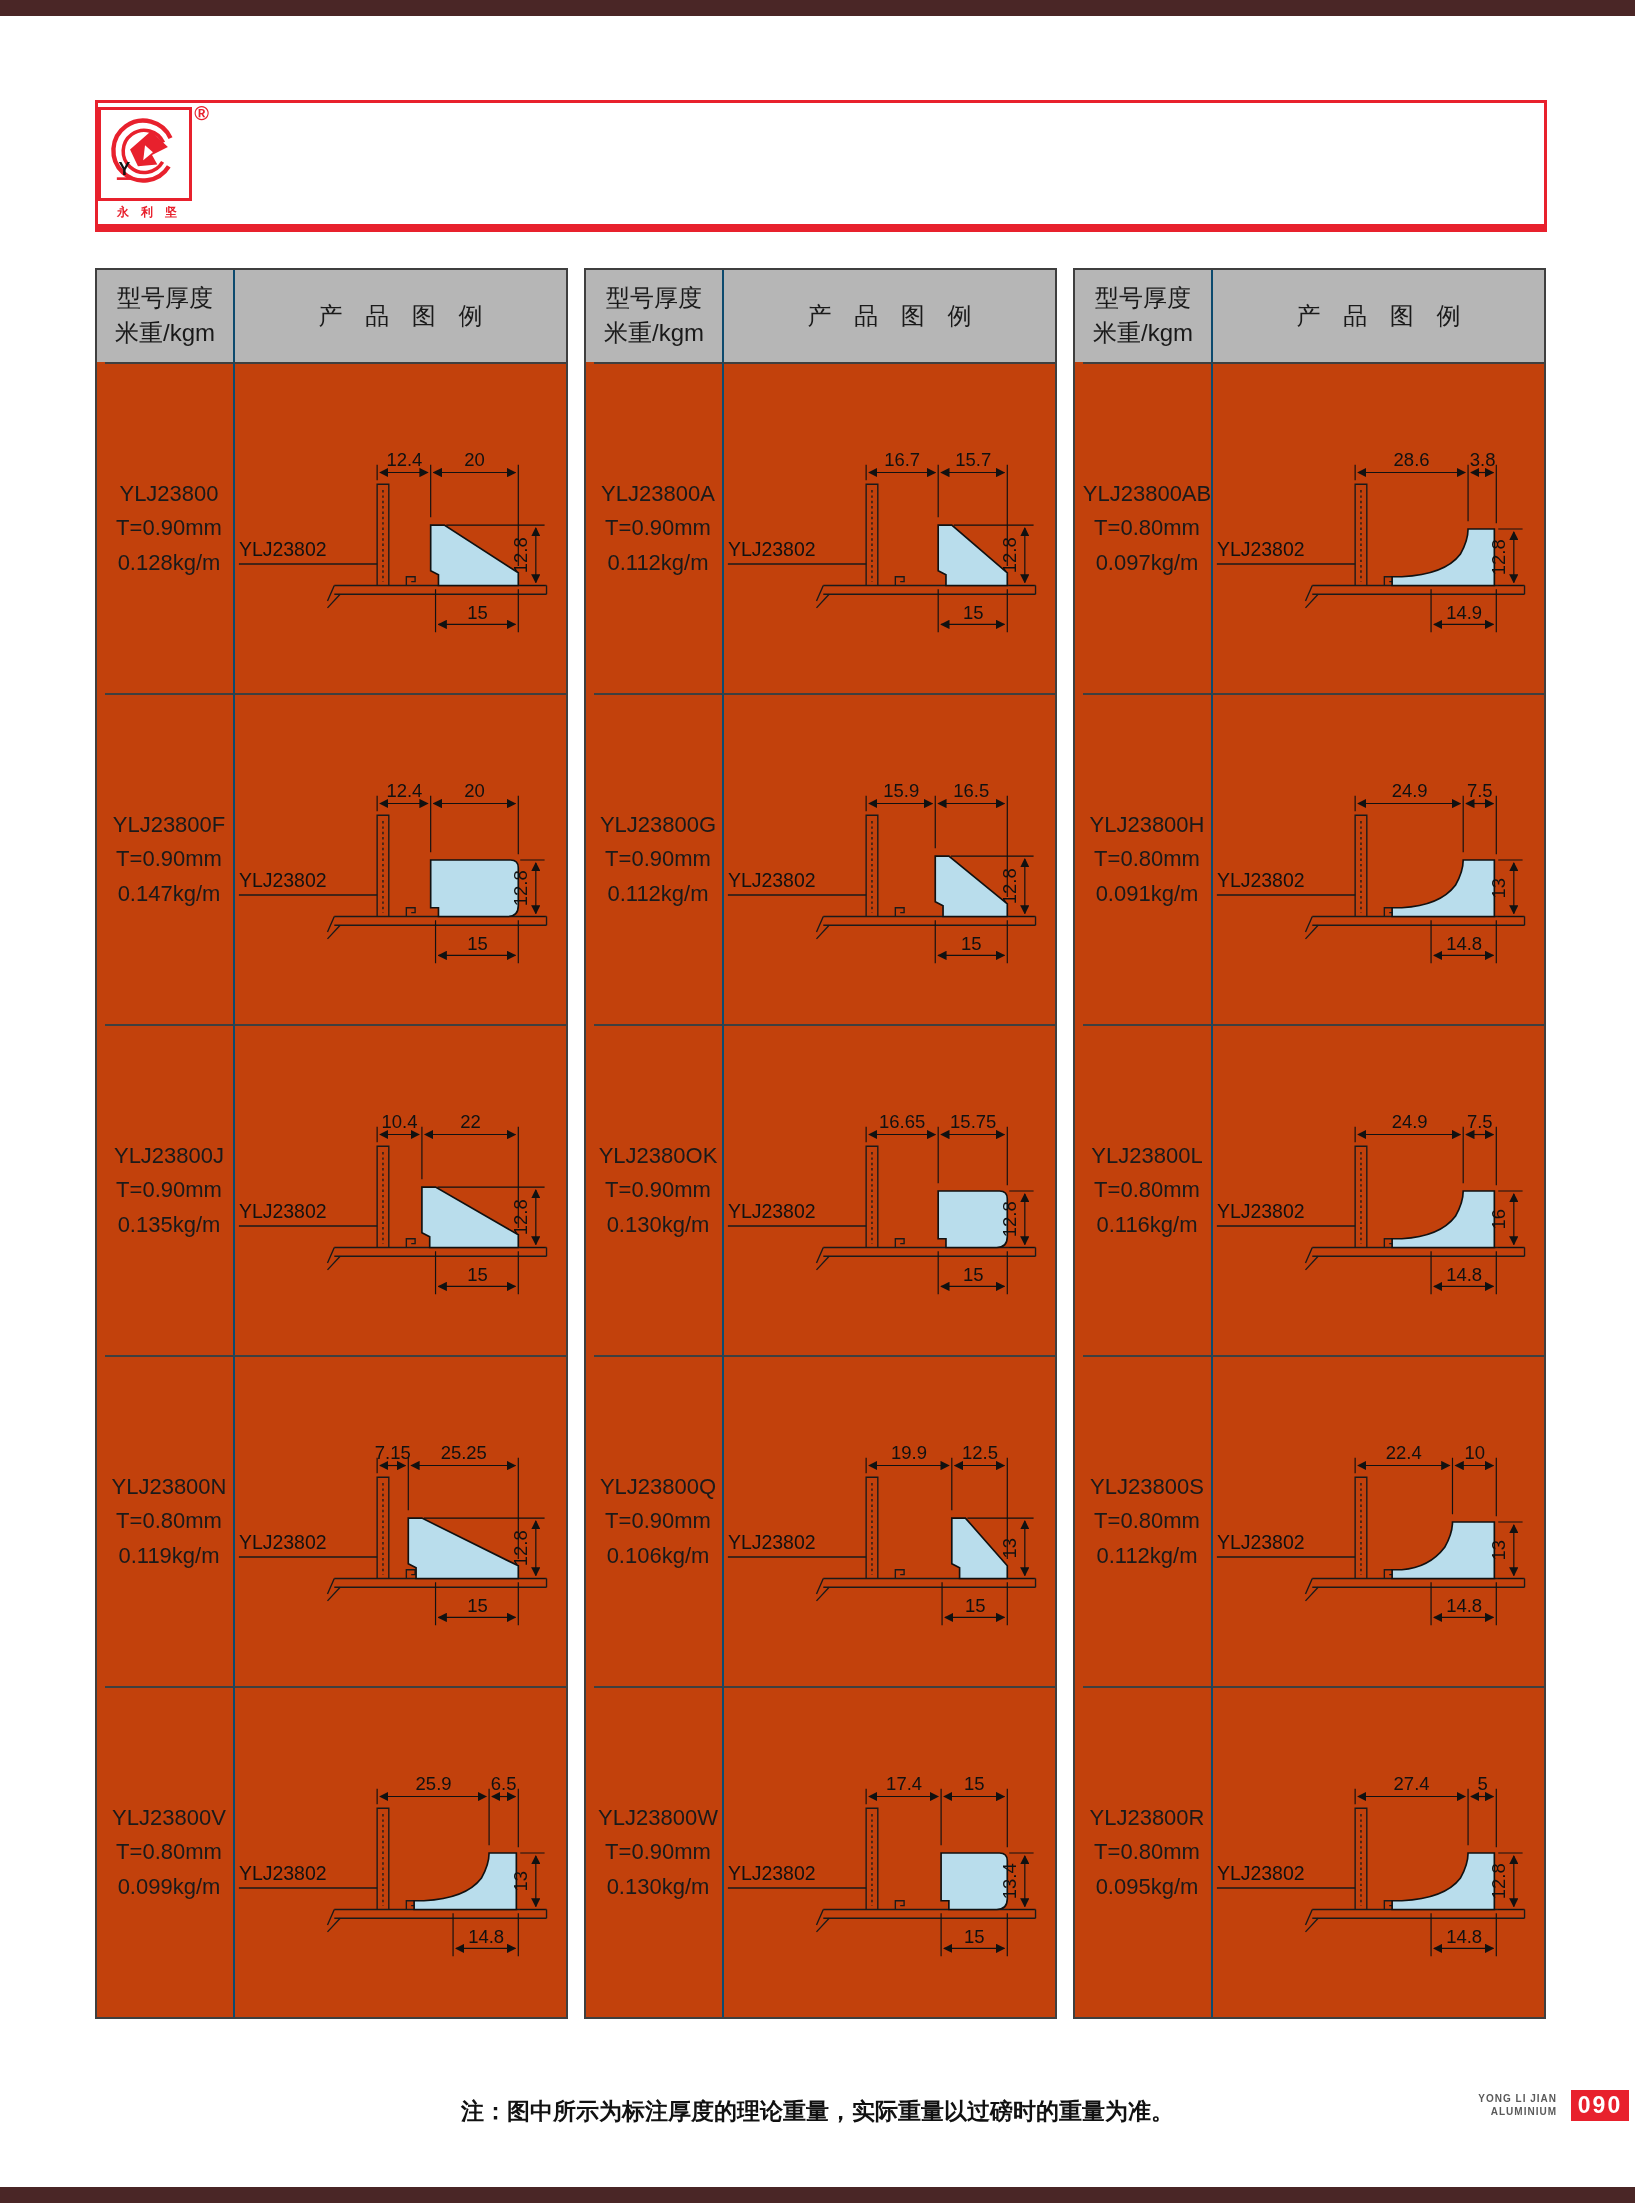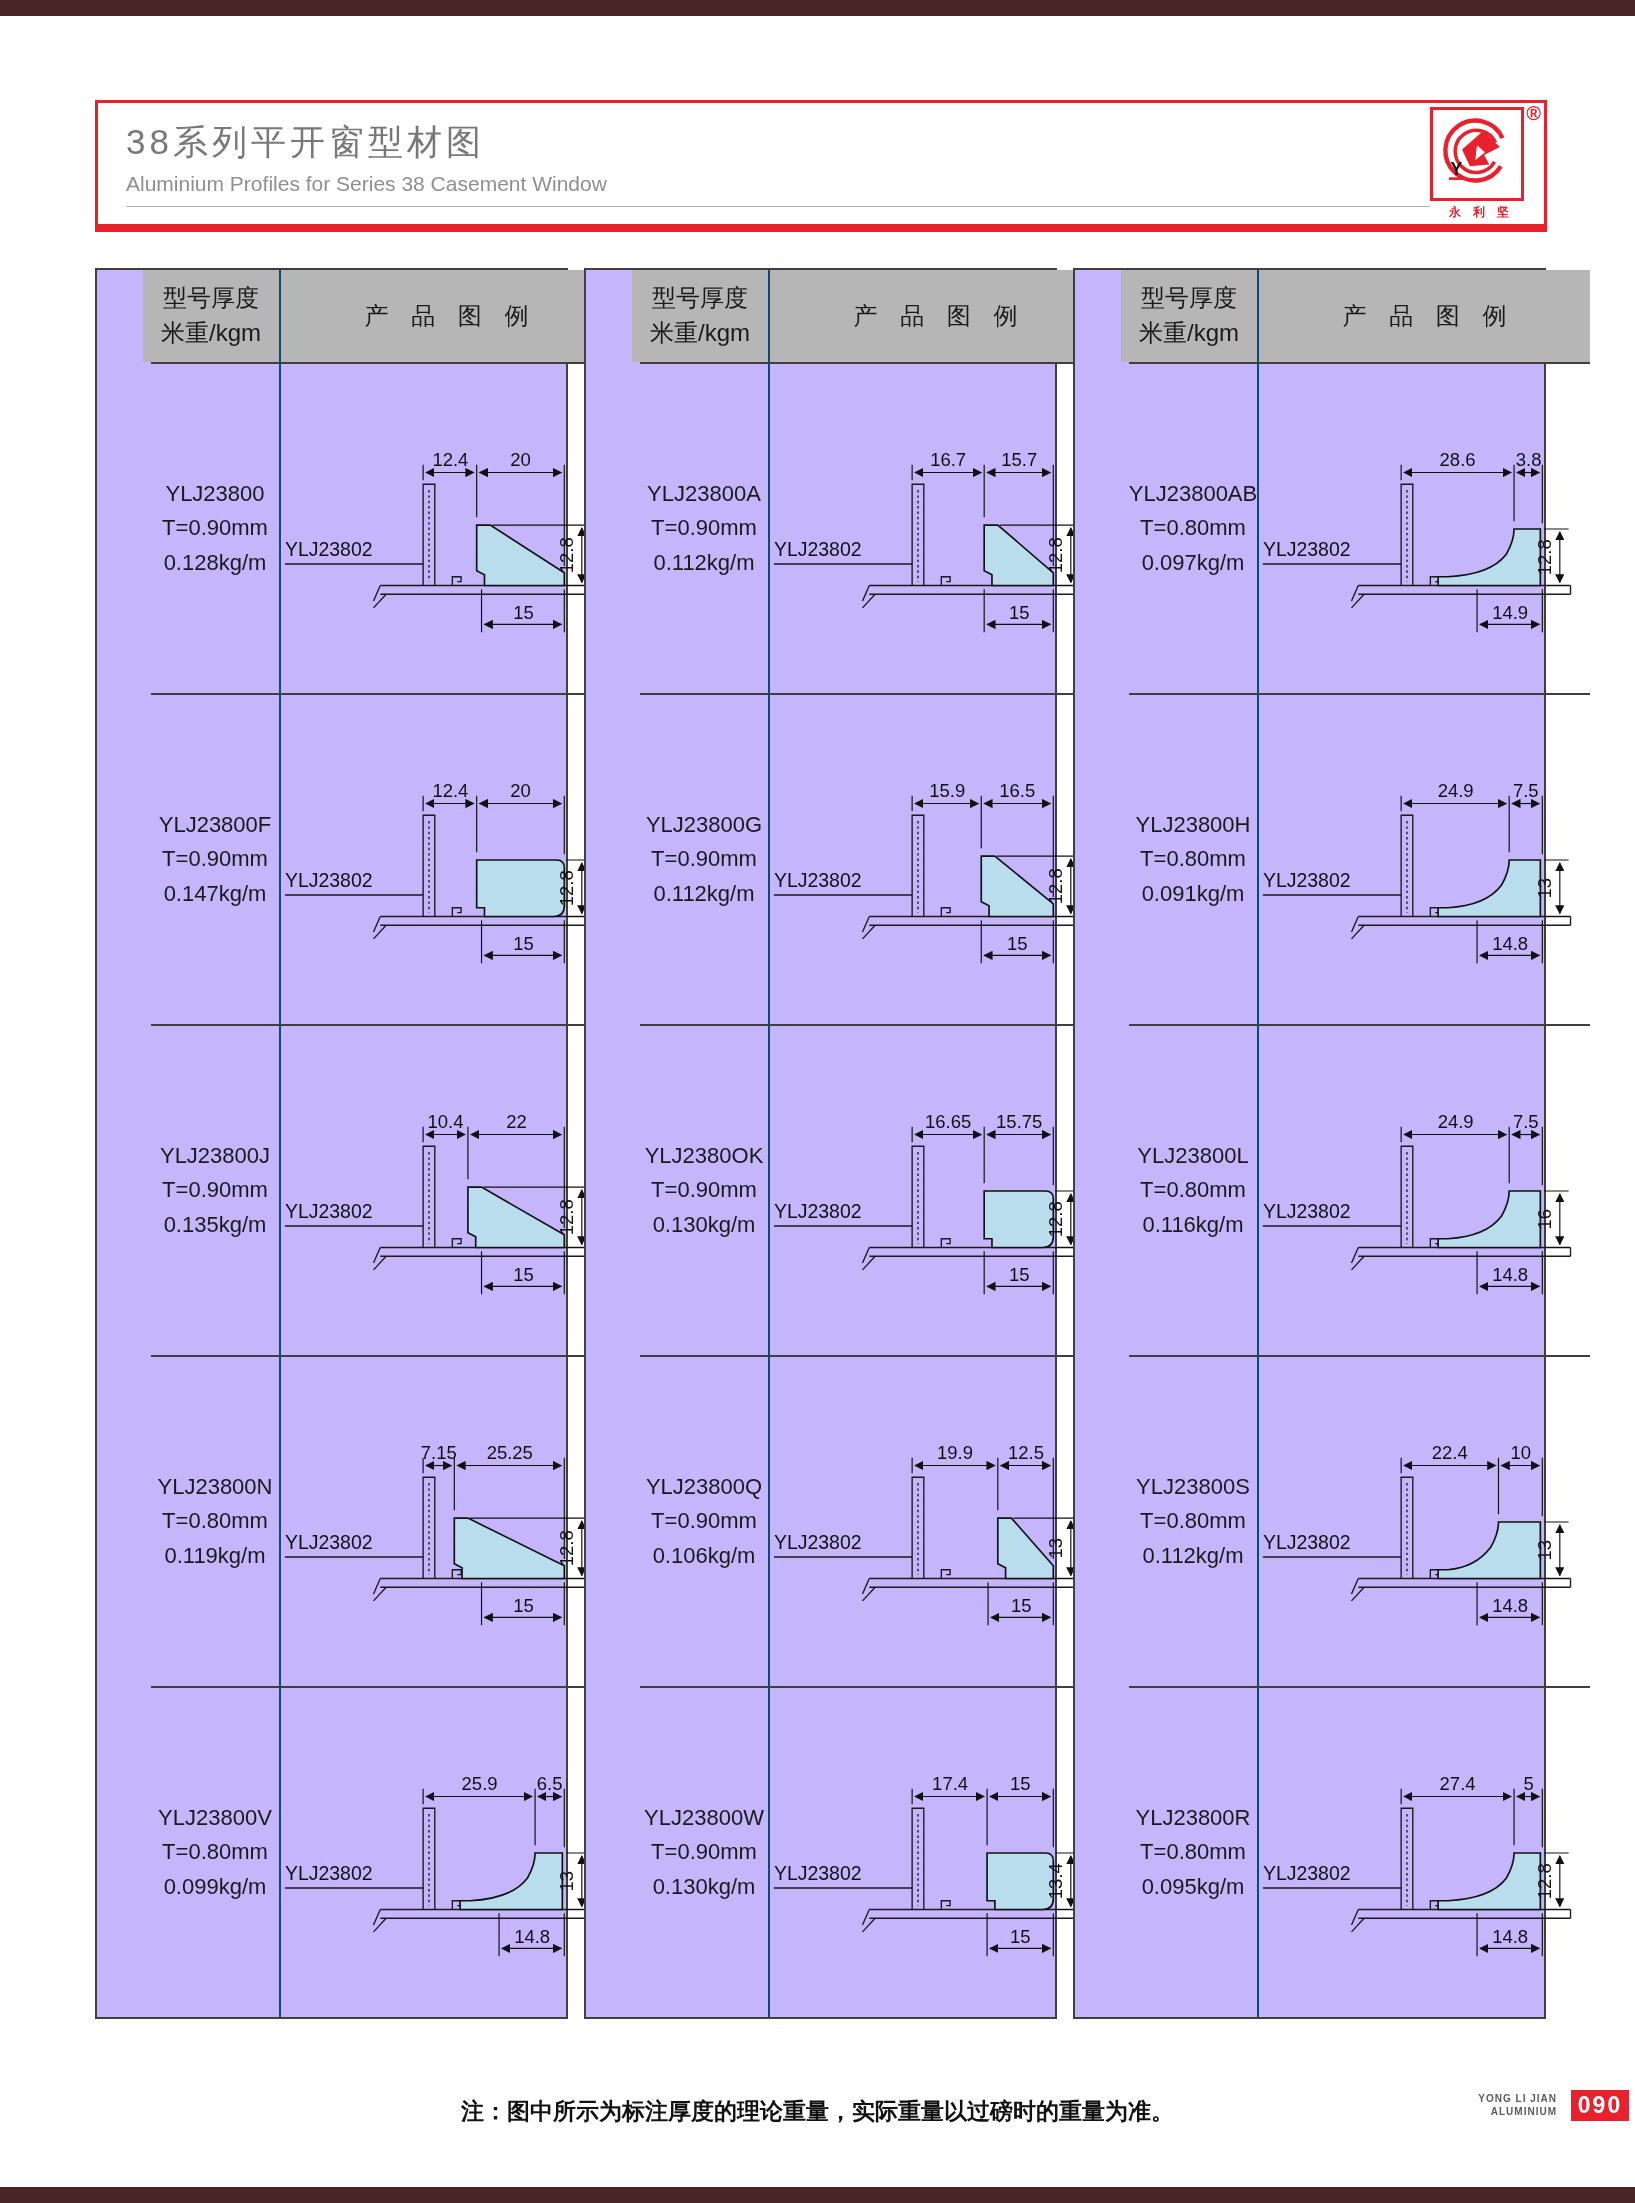--- a/index.html
+++ b/index.html
@@ -30,22 +30,22 @@
   .brand-cn{font-size:40px;}
   .brand-en{font-size:42px;letter-spacing:1px;}
   .logo-wrap{position:relative;align-self:center;margin-right:14px;width:100px;}
   .logo-box{width:94px;height:94px;border:3px solid #e8212d;position:relative;box-sizing:border-box;}
   .logo-reg{position:absolute;top:-8px;right:-20px;color:#e8212d;font-size:20px;font-weight:bold;}
   .logo-chars{margin-top:3px;text-align:center;color:#e8212d;font-size:12px;font-weight:bold;letter-spacing:12px;padding-left:10px;white-space:nowrap;}
 
   
   .tables{position:absolute;left:95px;top:268px;display:flex;gap:16px;}
   .group{
-    width:473px;border:2px solid #3f3f3f;box-sizing:border-box;background:#c4b5fd;
-    display:grid;grid-template-columns:136px 1fr;grid-template-rows:92px repeat(5,331px);padding-left:46px;
+    width:473px;border:2px solid #3f3f3f;box-sizing:border-box;background:#c2410c;
+    display:grid;grid-template-columns:136px 1fr;grid-template-rows:92px repeat(5,331px);
   }
   .cell{border-left:2px solid #0c4a6e;border-top:2px solid #3f3f3f;box-sizing:border-box;
     display:flex;flex-direction:column;align-items:center;justify-content:center;}
   .cell.c1{border-left:none;}
   .cell.r0{border-top:none;}
   .hdr{background:#b6b6b6;font-size:24px;line-height:1.45;font-weight:500;}
   .hdr2{letter-spacing:8px;padding-left:8px;}
   .cell .model{white-space:nowrap;}
   .cell.c1:not(.hdr){font-size:22px;line-height:1.55;margin-left:8px;}
   .diag svg{display:block;}
@@ -58,24 +58,20 @@
   .badge-text{text-align:right;font-weight:bold;color:#5a5a5a;font-size:10px;line-height:1.25;letter-spacing:1px;}
   .badge-num{background:#e8212d;color:#fff;font-weight:bold;font-size:23px;
     width:58px;height:31px;display:flex;align-items:center;justify-content:center;letter-spacing:2px;text-align:center;}
 </style>
 </head>
 <body>
 
 <div class="edgebar top"></div>
 
 <div class="header-box">
-  <div class="title-block">
-    <div class="page-title">38系列平开窗型材图</div>
-    <div class="page-subtitle">Aluminium Profiles for Series 38 Casement Window</div>
-  </div>
   <div class="logo-wrap">
     <div class="logo-box">
       <span class="logo-reg">®</span>
       <svg viewBox="0 0 100 100" width="88" height="88">
         <path d="M79 32 A34 34 0 1 0 77 64" fill="none" stroke="#e8212d" stroke-width="5"></path>
         <path d="M71 37 A24 24 0 1 0 70 59" fill="none" stroke="#e8212d" stroke-width="4"></path>
         <path d="M33 45 L57 24 L76 42 L58 51 L64 62 L42 64 Z" fill="#e8212d"></path>
         <path d="M50 40 L59 48 L48 57 Z" fill="#ffffff"></path>
         <text x="20" y="74" font-size="20" font-weight="bold" fill="#e8212d">Y</text>
         <path d="M18 78 H38" stroke="#e8212d" stroke-width="3"></path>

